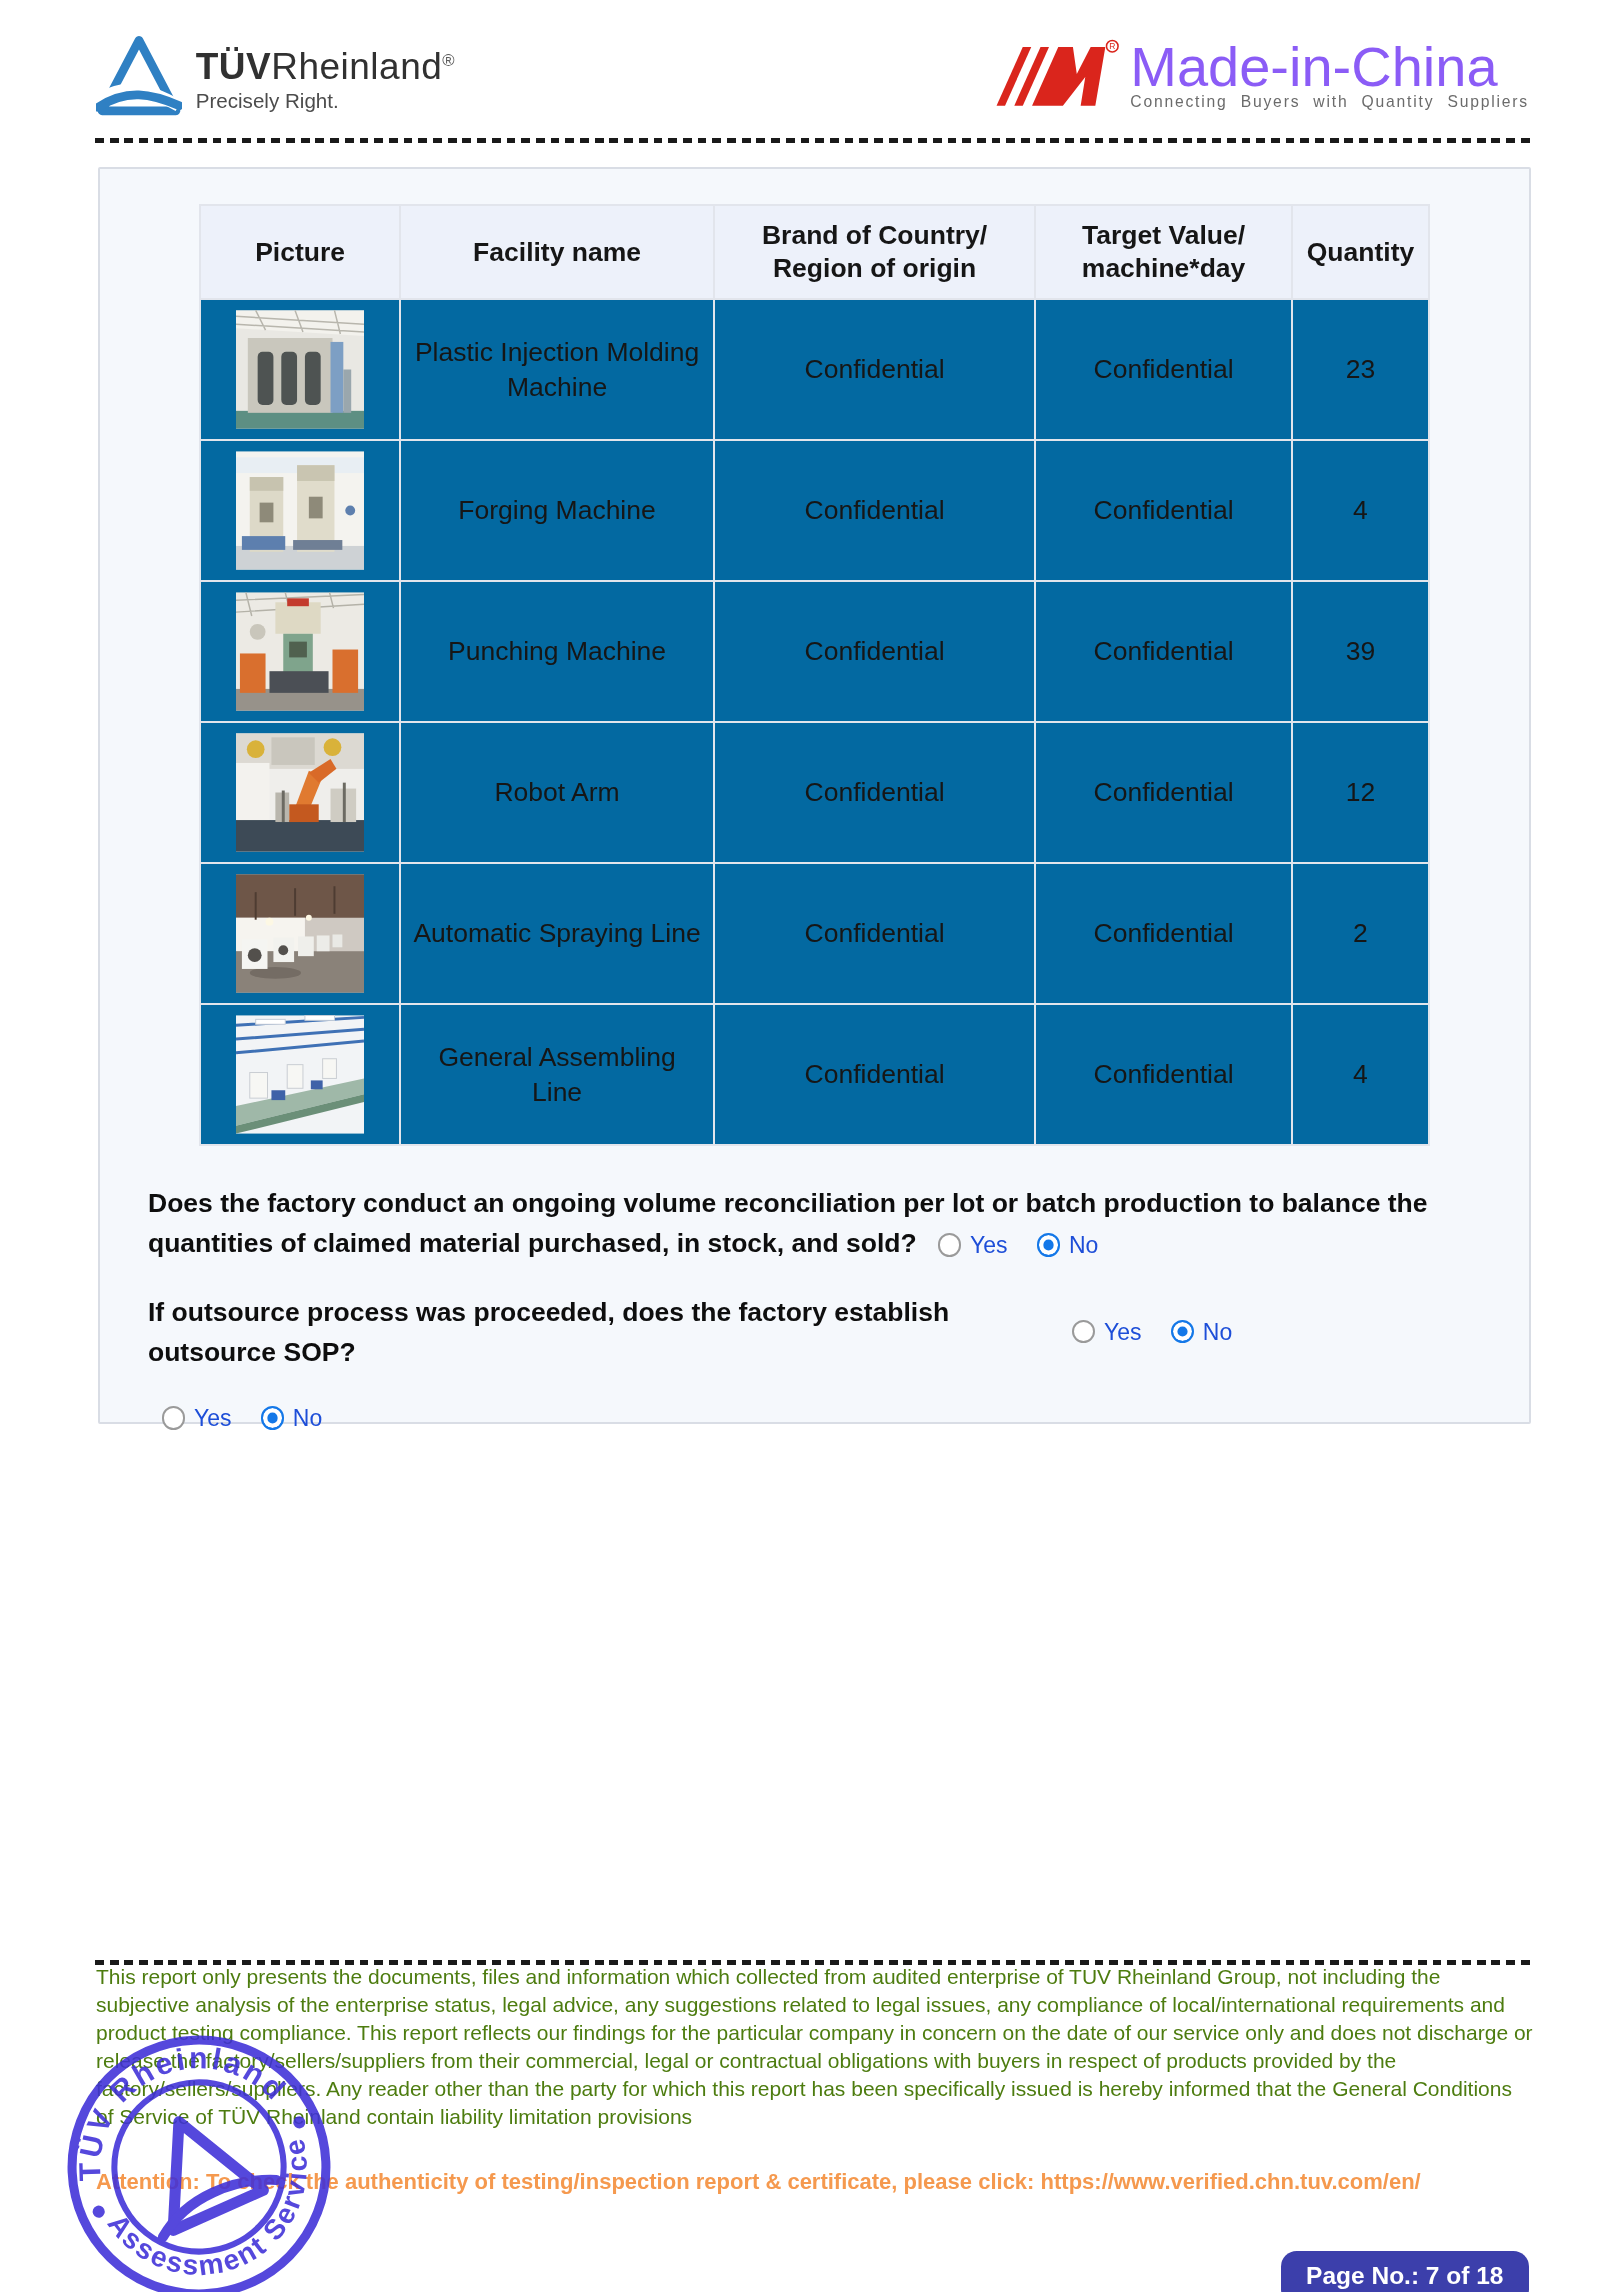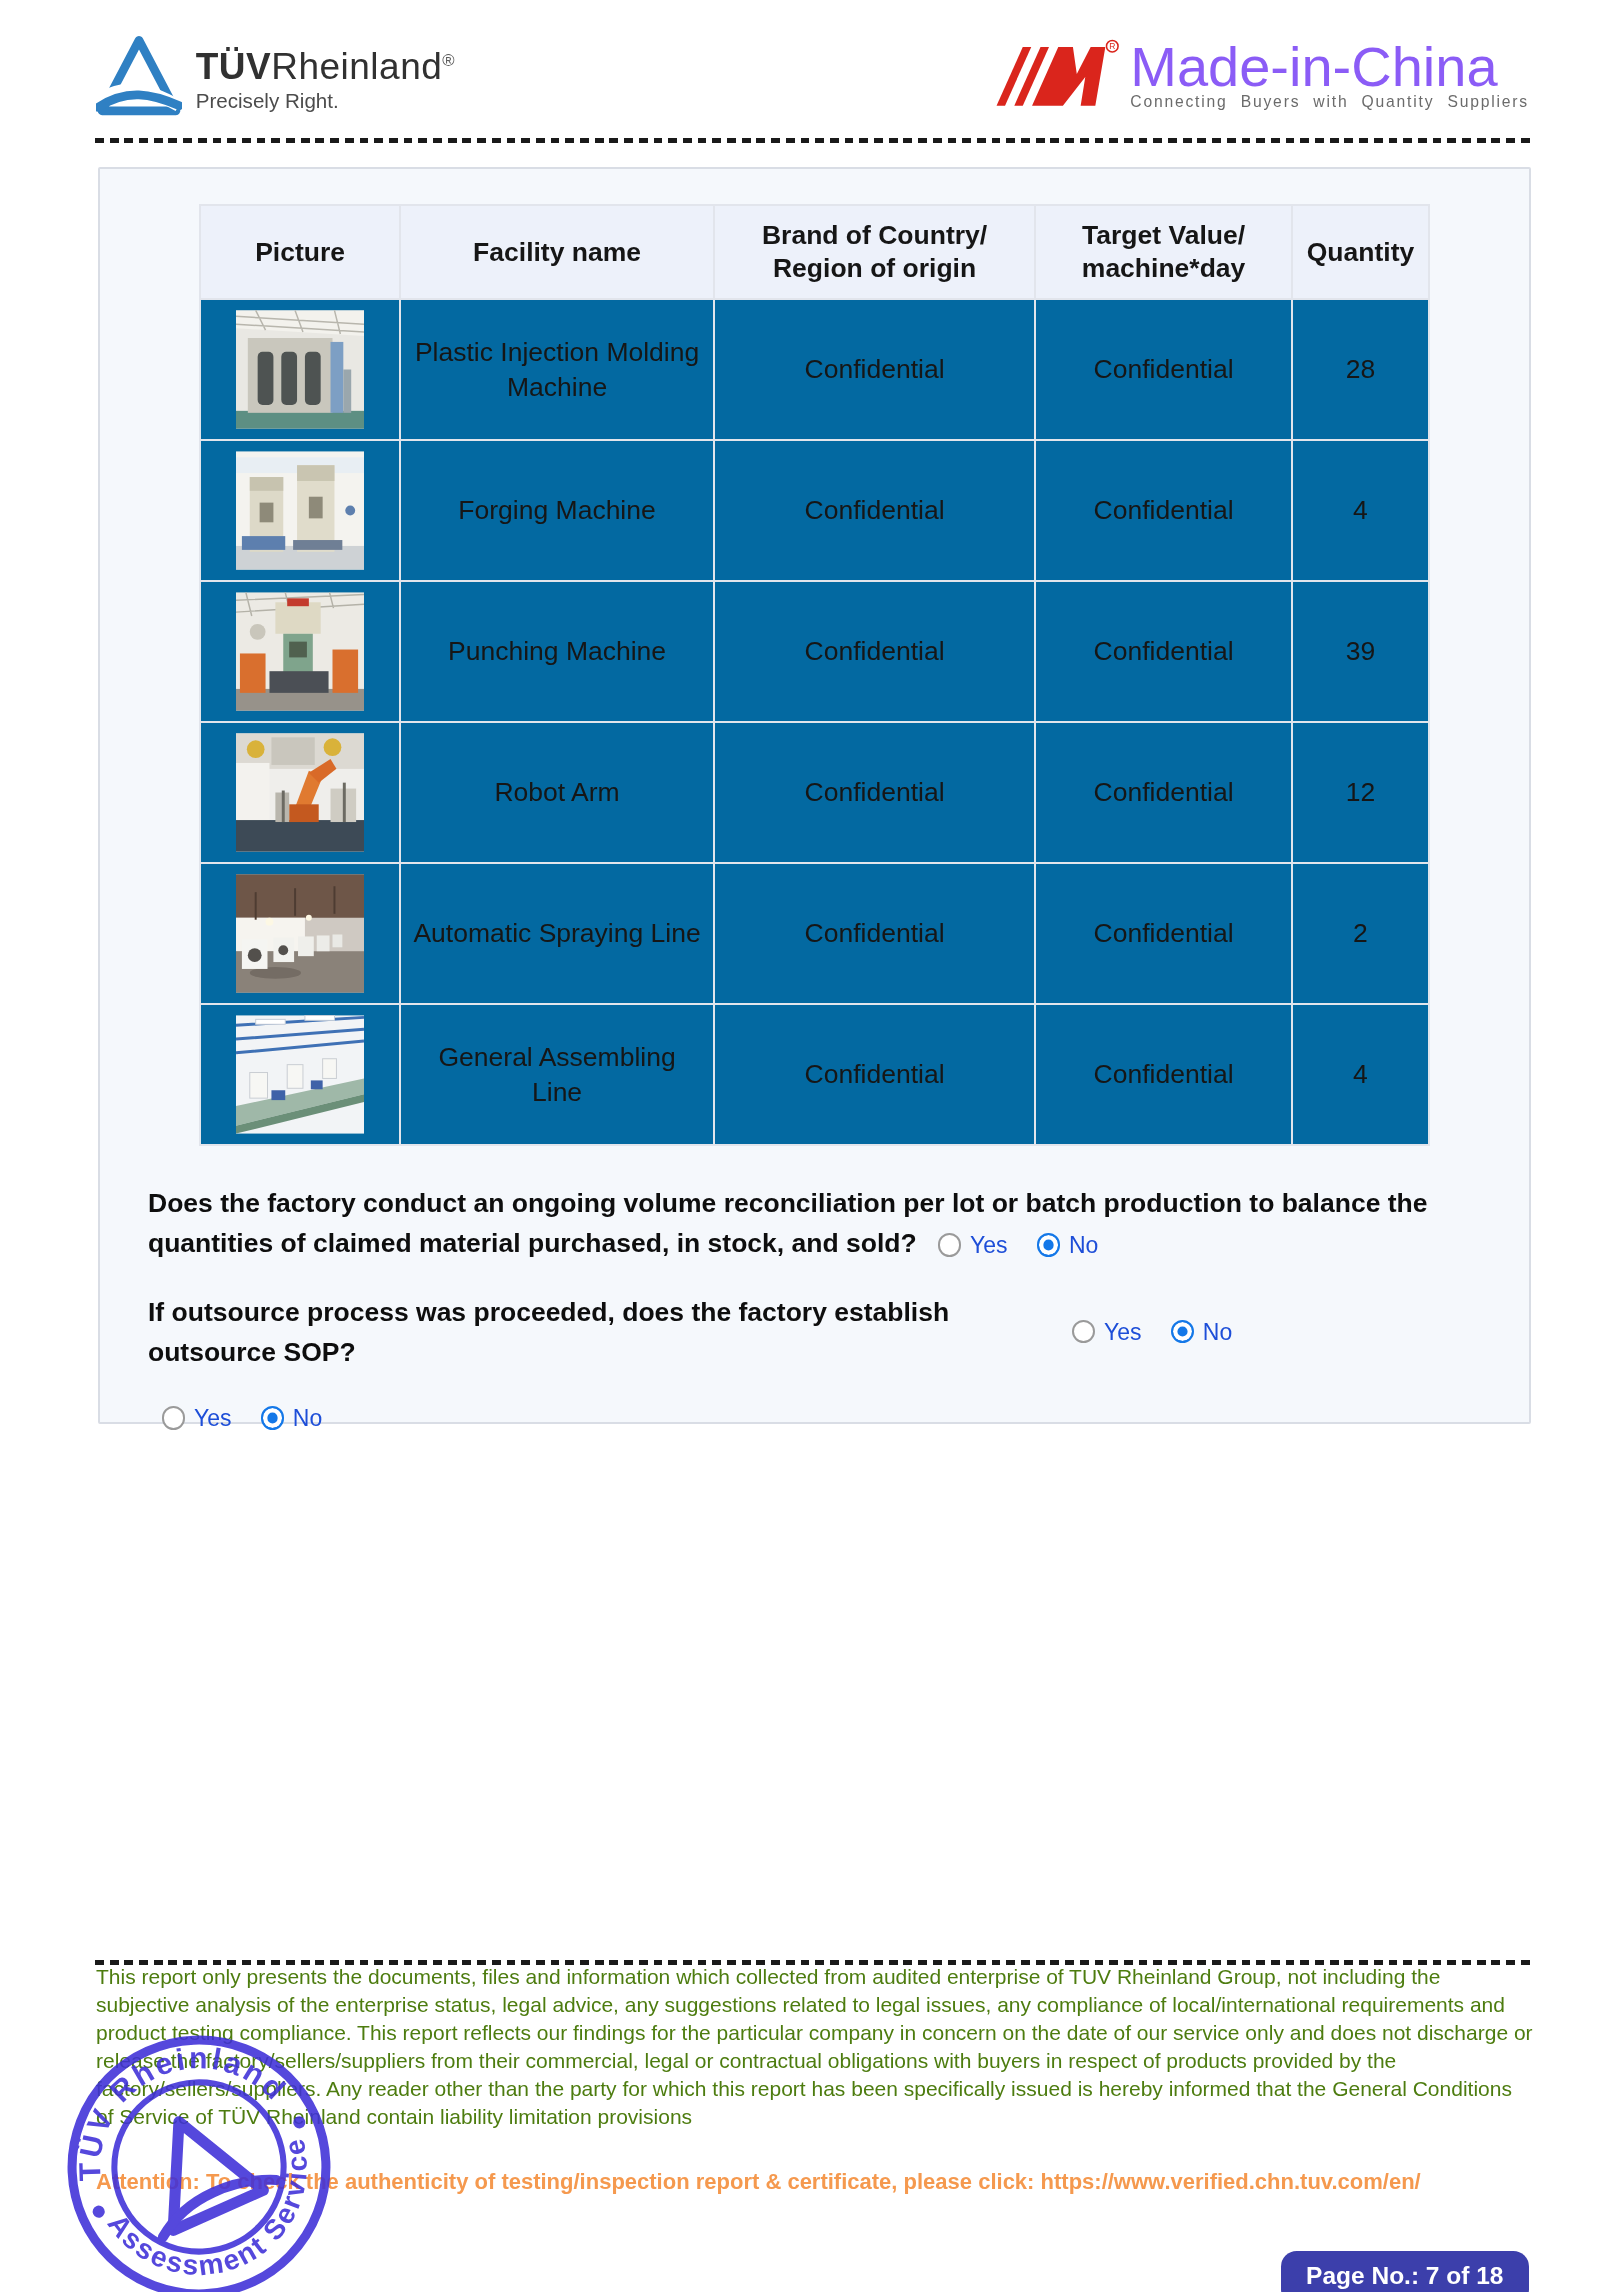--- a/index.html
+++ b/index.html
@@ -127,21 +127,21 @@
             <rect x="22" y="42" width="16" height="54" rx="5" fill="#4e5352"></rect>
             <rect x="46" y="42" width="16" height="54" rx="5" fill="#4e5352"></rect>
             <rect x="70" y="42" width="16" height="54" rx="5" fill="#4e5352"></rect>
             <rect x="96" y="32" width="13" height="72" fill="#7d9fc4"></rect>
             <rect x="109" y="60" width="8" height="44" fill="#9aa7ad"></rect>
           </svg>
         </td>
         <td>Plastic Injection Molding Machine</td>
         <td>Confidential</td>
         <td>Confidential</td>
-        <td>28</td>
+        <td>23</td>
       </tr>
       <tr>
         <td>
           <svg class="photo" viewBox="0 0 130 120">
             <rect width="130" height="120" fill="#f4f3ef"></rect>
             <rect x="0" y="6" width="130" height="16" fill="#e8eef3"></rect>
             <rect y="96" width="130" height="24" fill="#ced2d5"></rect>
             <rect x="14" y="26" width="34" height="76" fill="#ddd9c8"></rect>
             <rect x="14" y="26" width="34" height="14" fill="#c7c3af"></rect>
             <rect x="24" y="52" width="14" height="20" fill="#8e8a79"></rect>

